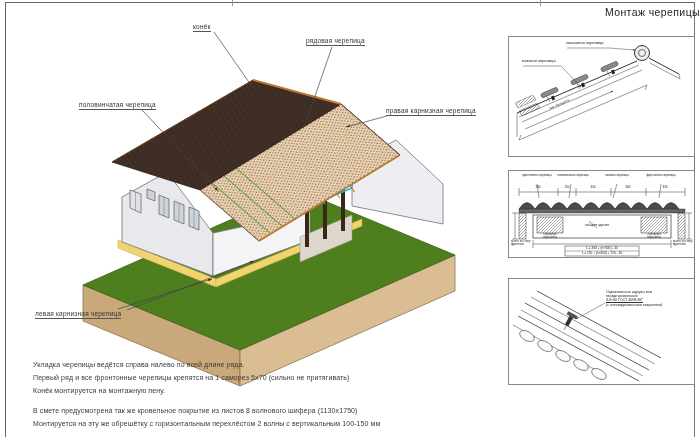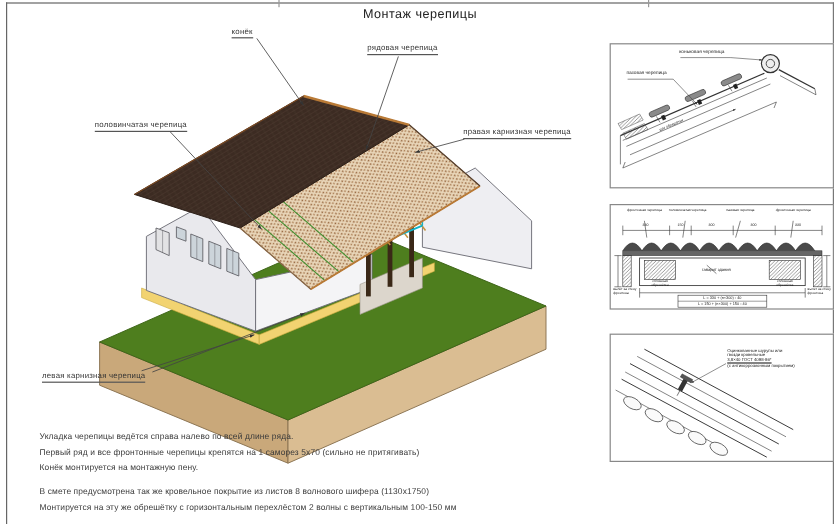--- a/index.html
+++ b/index.html
@@ -3,21 +3,21 @@
 <meta charset="utf-8">
 <style>
   html,body{margin:0;padding:0;background:#fff;}
   .page{position:relative;width:700px;height:437px;background:#ffffff;overflow:hidden;
         font-family:"Liberation Sans",sans-serif;color:#222;}
   
   .frame-top{position:absolute;left:5px;top:2px;width:690px;border-top:1px solid #666;}
   .frame-left{position:absolute;left:5px;top:2px;height:435px;border-left:1px solid #666;}
   .frame-right{position:absolute;left:694px;top:2px;height:435px;border-left:1px solid #777;}
   .frame-tick{position:absolute;top:0;width:1px;height:6px;background:#999;}
-  .page-title{position:absolute;left:0;right:0;top:6px;text-align:center;
+  .page-title{position:absolute;left:0;right:0;top:6px;text-align:right;
               font-size:10.5px;color:#222;letter-spacing:.4px;}
   
   .dlabel{position:absolute;font-size:6.5px;color:#333;letter-spacing:.2px;
           border-bottom:1px solid #555;padding-bottom:0px;line-height:1;background:transparent;}
   
   .notes{position:absolute;left:33px;font-size:7px;color:#3a3a3a;line-height:13px;letter-spacing:.1px;}
   
   .panel{position:absolute;left:508px;width:187px;background:#fff;border:1px solid #888;box-sizing:border-box;}
   .panel svg{display:block;}
   .ptext{position:absolute;color:#222;line-height:1.15;}

